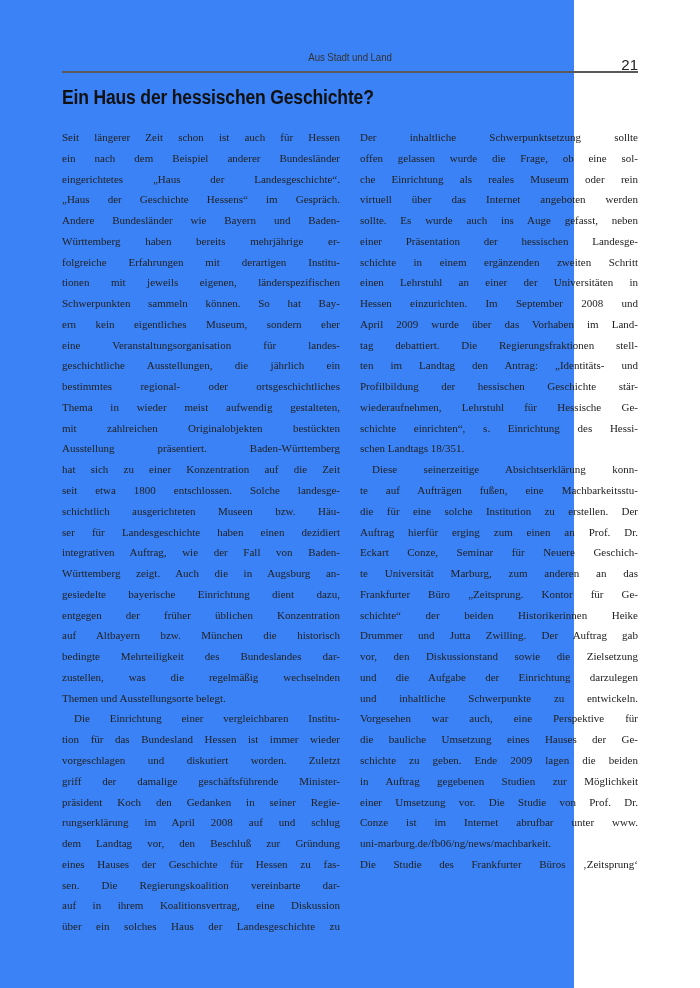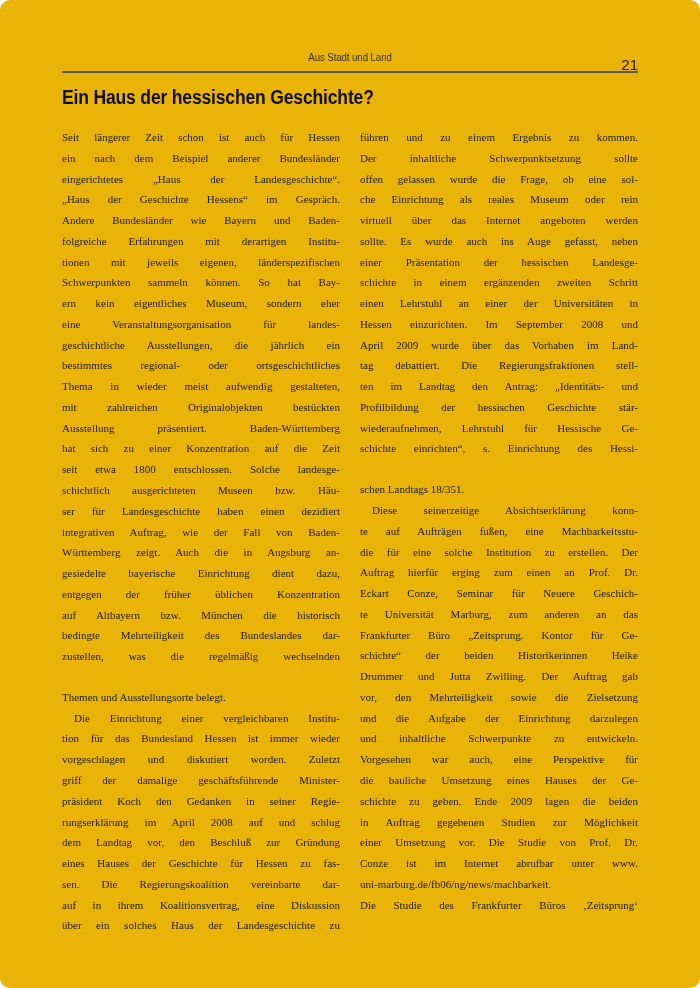--- a/index.html
+++ b/index.html
@@ -1,17 +1,17 @@
 <!DOCTYPE html>
 <html><head>
   <meta charset="utf-8">
   <style>
     html, body { margin: 0; padding: 0; background: #ffffff; }
     body { width: 700px; height: 988px; position: relative; overflow: hidden; }
-    .page { position: absolute; left: 0; top: 0; width: 700px; height: 988px; background: #eab308; border-radius: 10px; }
+    .page { position: absolute; left: 0; top: 0; width: 574px; height: 988px; background: #3b82f6; }
     .running-head {
       position: absolute; left: 62px; top: 48px; width: 576px; height: 20px;
       font-family: "Liberation Sans", sans-serif; color: #333;
     }
     .running-title {
       position: absolute; left: 0; right: 0; top: 3px; text-align: center;
       font-size: 11px; letter-spacing: -0.1px; transform: scaleX(0.88);
     }
     .page-number {
       position: absolute; right: 0; top: 8px; font-size: 15px; color: #222;
@@ -27,21 +27,21 @@
     .column {
       position: absolute; top: 127px; width: 278px;
       font-family: "Liberation Serif", serif; font-size: 11px; line-height: 20.77px; color: #222;
     }
     .col-left { left: 62px; }
     .col-right { left: 360px; }
     .line {
       display: block; white-space: nowrap; height: 20.77px;
       text-align: justify; text-align-last: justify;
     }
-    .line.last { text-align-last: left; margin-top: 20px; }
+    .line.last { text-align-last: left; }
     .line.indent { padding-left: 12px; }
   </style>
 </head>
 <body>
 
 <div class="page">
   <div class="running-head">
     <div class="running-title">Aus Stadt und Land</div>
     <div class="page-number">21</div>
   </div>
@@ -49,20 +49,21 @@
 
   <h1 class="article-title">Ein Haus der hessischen Geschichte?</h1>
 
   <div class="column col-left">
       <div>
         <span class="line">Seit längerer Zeit schon ist auch für Hessen</span>
         <span class="line">ein nach dem Beispiel anderer Bundesländer</span>
         <span class="line">eingerichtetes „Haus der Landesgeschichte“.</span>
         <span class="line">„Haus der Geschichte Hessens“ im Gespräch.</span>
         <span class="line">Andere Bundesländer wie Bayern und Baden-</span>
+        <span class="line">Württemberg haben bereits mehrjährige er-</span>
         <span class="line">folgreiche Erfahrungen mit derartigen Institu-</span>
         <span class="line">tionen mit jeweils eigenen, länderspezifischen</span>
         <span class="line">Schwerpunkten sammeln können. So hat Bay-</span>
         <span class="line">ern kein eigentliches Museum, sondern eher</span>
         <span class="line">eine Veranstaltungsorganisation für landes-</span>
         <span class="line">geschichtliche Ausstellungen, die jährlich ein</span>
         <span class="line">bestimmtes regional- oder ortsgeschichtliches</span>
         <span class="line">Thema in wieder meist aufwendig gestalteten,</span>
         <span class="line">mit zahlreichen Originalobjekten bestückten</span>
         <span class="line">Ausstellung präsentiert. Baden-Württemberg</span>
@@ -88,21 +89,20 @@
         <span class="line">rungserklärung im April 2008 auf und schlug</span>
         <span class="line">dem Landtag vor, den Beschluß zur Gründung</span>
         <span class="line">eines Hauses der Geschichte für Hessen zu fas-</span>
         <span class="line">sen. Die Regierungskoalition vereinbarte dar-</span>
         <span class="line">auf in ihrem Koalitionsvertrag, eine Diskussion</span>
         <span class="line">über ein solches Haus der Landesgeschichte zu</span>
       </div>
     </div>
   <div class="column col-right">
       <div>
-        <span class="line">führen und zu einem Ergebnis zu kommen.</span>
         <span class="line">Der inhaltliche Schwerpunktsetzung sollte</span>
         <span class="line">offen gelassen wurde die Frage, ob eine sol-</span>
         <span class="line">che Einrichtung als reales Museum oder rein</span>
         <span class="line">virtuell über das Internet angeboten werden</span>
         <span class="line">sollte. Es wurde auch ins Auge gefasst, neben</span>
         <span class="line">einer Präsentation der hessischen Landesge-</span>
         <span class="line">schichte in einem ergänzenden zweiten Schritt</span>
         <span class="line">einen Lehrstuhl an einer der Universitäten in</span>
         <span class="line">Hessen einzurichten. Im September 2008 und</span>
         <span class="line">April 2009 wurde über das Vorhaben im Land-</span>
@@ -116,21 +116,21 @@
       <div>
         <span class="line indent">Diese seinerzeitige Absichtserklärung konn-</span>
         <span class="line">te auf Aufträgen fußen, eine Machbarkeitsstu-</span>
         <span class="line">die für eine solche Institution zu erstellen. Der</span>
         <span class="line">Auftrag hierfür erging zum einen an Prof. Dr.</span>
         <span class="line">Eckart Conze, Seminar für Neuere Geschich-</span>
         <span class="line">te Universität Marburg, zum anderen an das</span>
         <span class="line">Frankfurter Büro „Zeitsprung. Kontor für Ge-</span>
         <span class="line">schichte“ der beiden Historikerinnen Heike</span>
         <span class="line">Drummer und Jutta Zwilling. Der Auftrag gab</span>
-        <span class="line">vor, den Mehrteiligkeit sowie die Zielsetzung</span>
+        <span class="line">vor, den Diskussionstand sowie die Zielsetzung</span>
         <span class="line">und die Aufgabe der Einrichtung darzulegen</span>
         <span class="line">und inhaltliche Schwerpunkte zu entwickeln.</span>
         <span class="line">Vorgesehen war auch, eine Perspektive für</span>
         <span class="line">die bauliche Umsetzung eines Hauses der Ge-</span>
         <span class="line">schichte zu geben. Ende 2009 lagen die beiden</span>
         <span class="line">in Auftrag gegebenen Studien zur Möglichkeit</span>
         <span class="line">einer Umsetzung vor. Die Studie von Prof. Dr.</span>
         <span class="line">Conze ist im Internet abrufbar unter www.</span>
         <span class="line">uni-marburg.de/fb06/ng/news/machbarkeit.</span>
         <span class="line">Die Studie des Frankfurter Büros ‚Zeitsprung‘</span>

